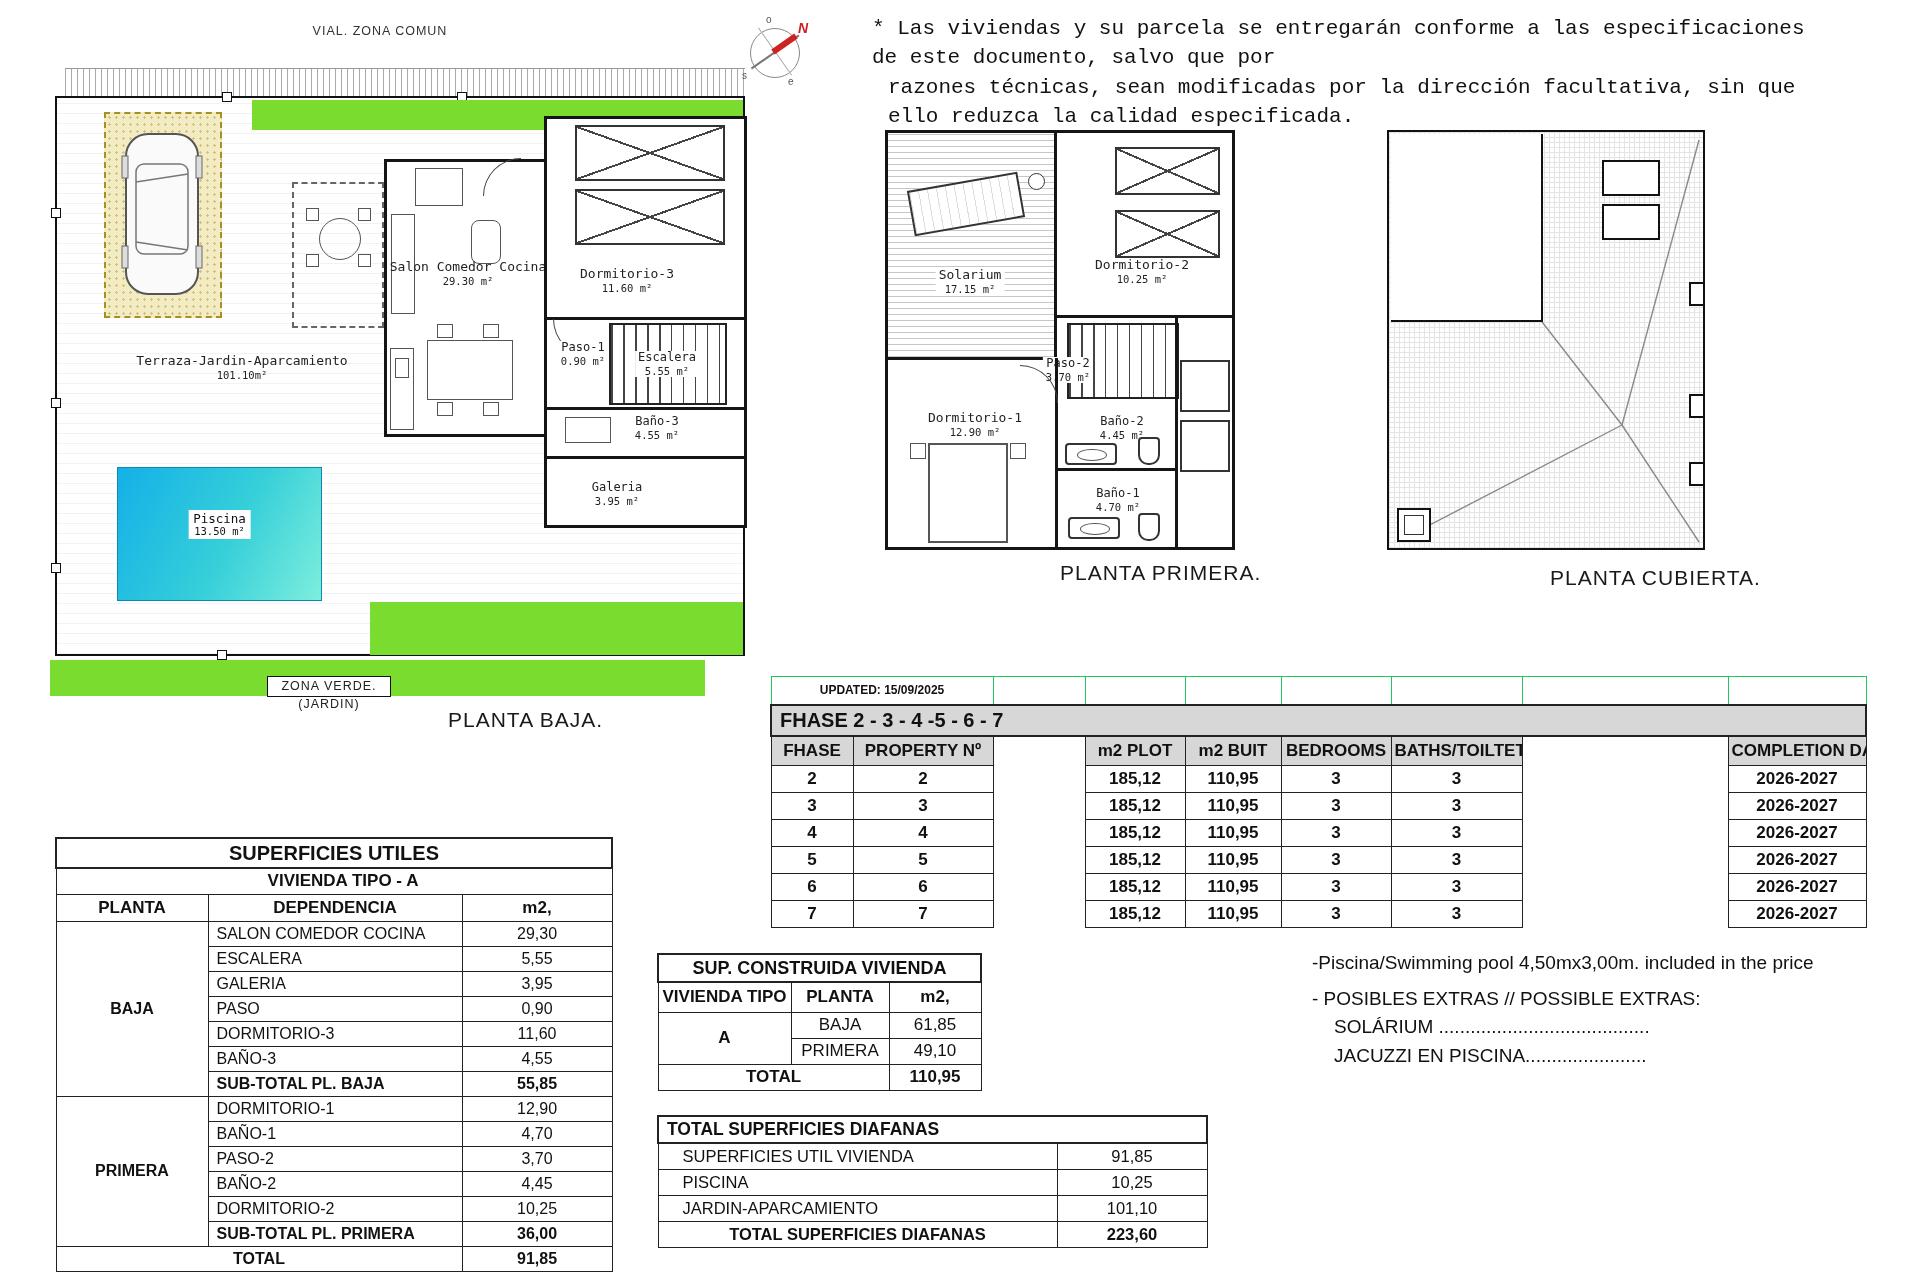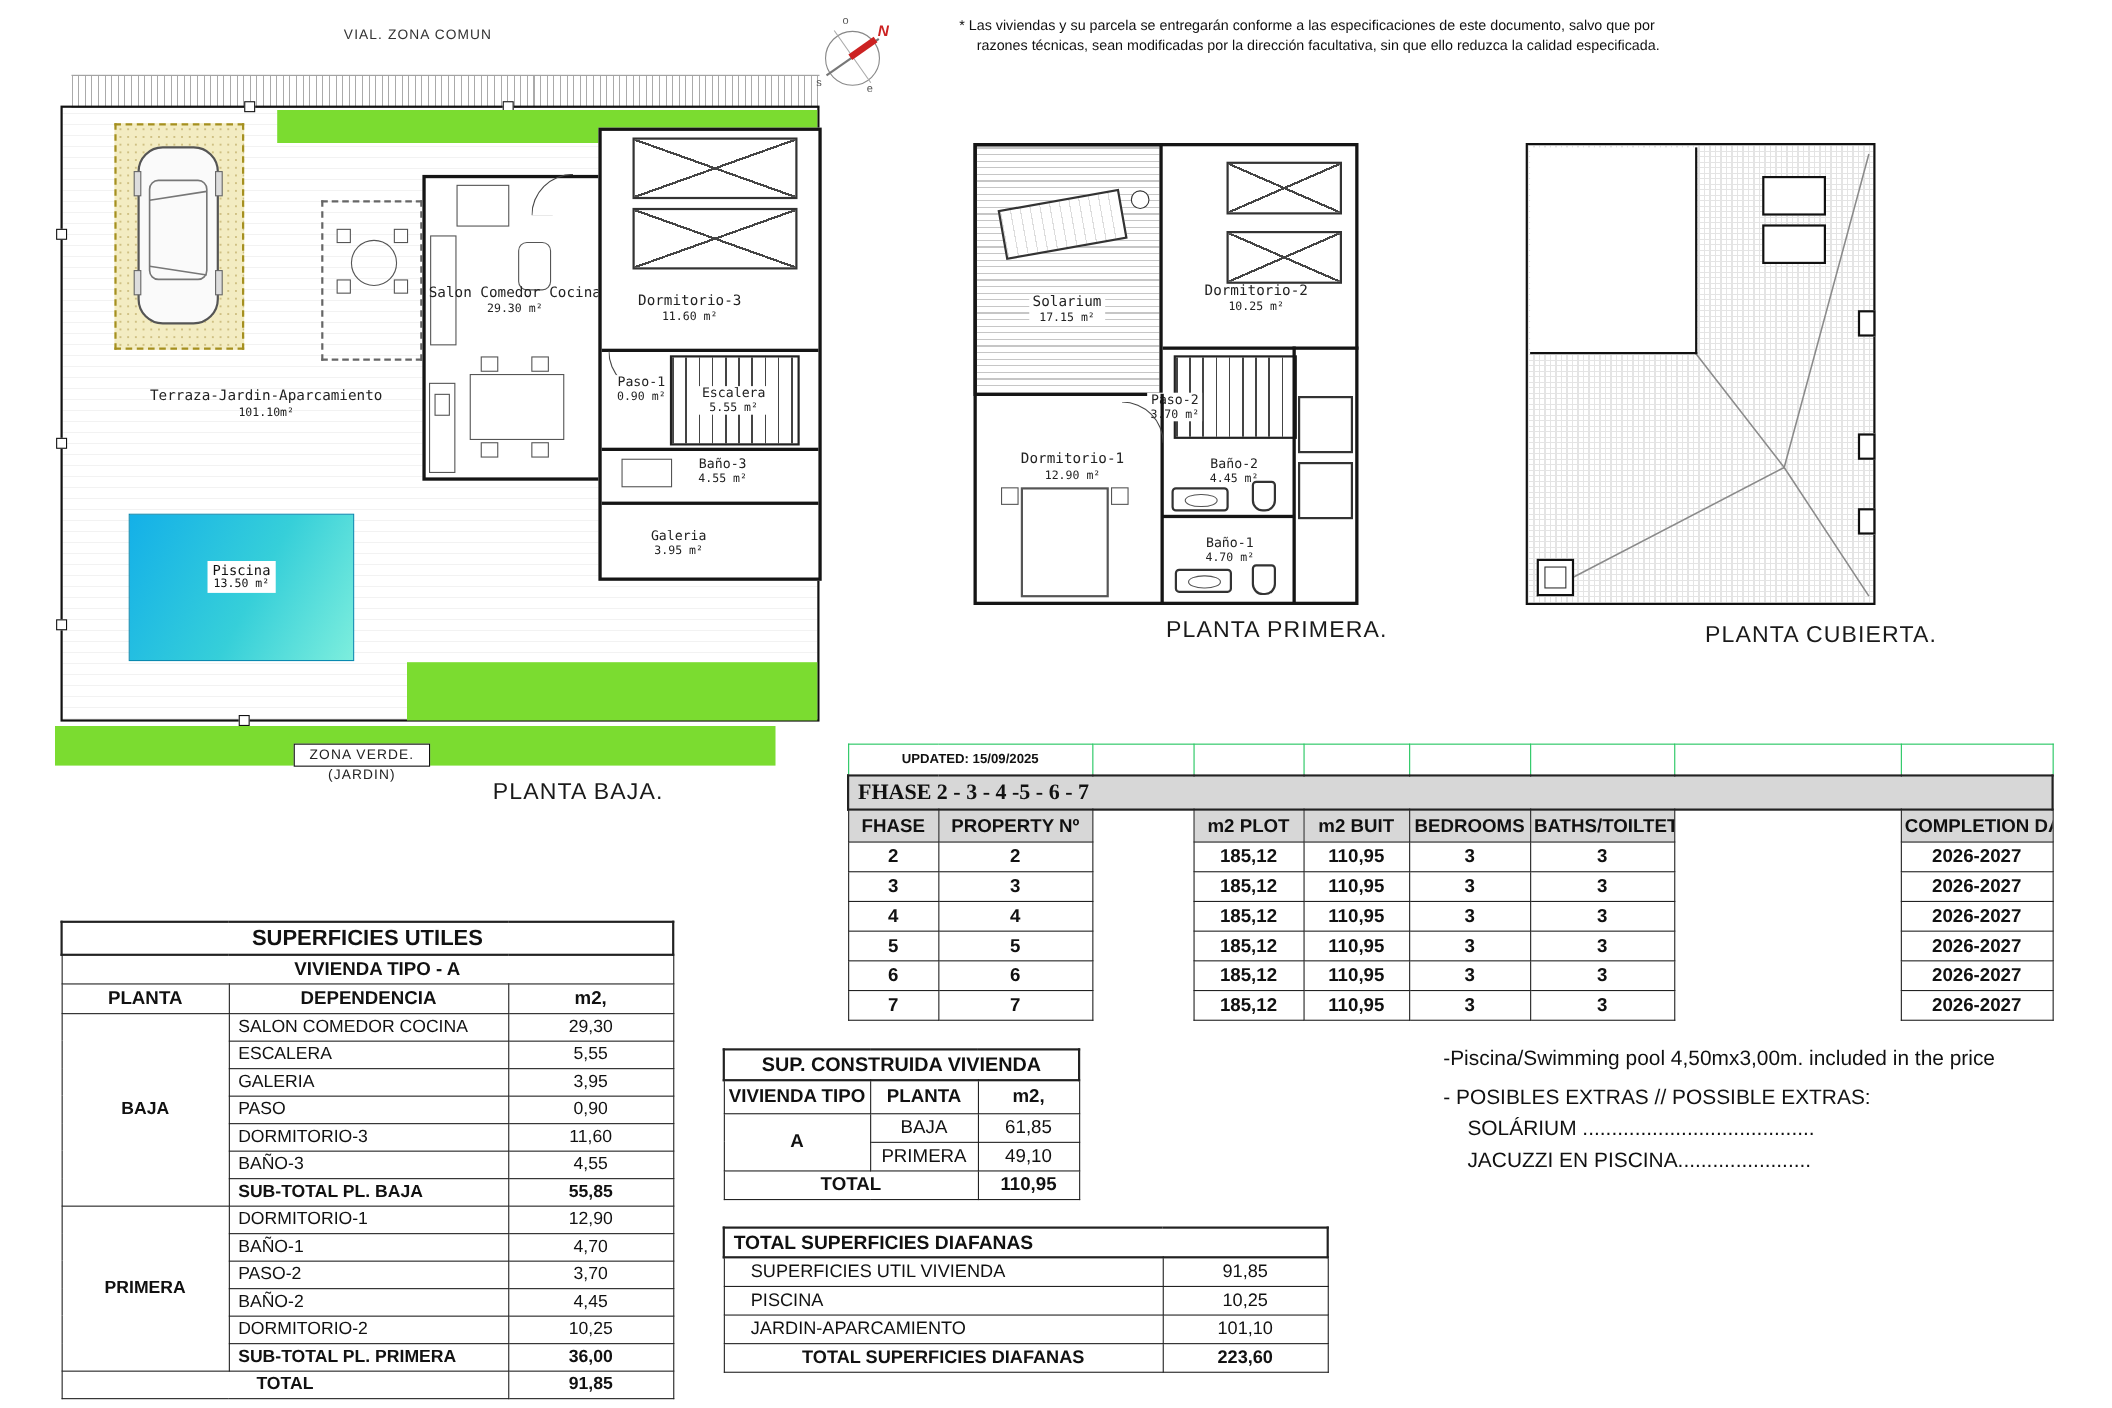--- a/index.html
+++ b/index.html
@@ -81,36 +81,36 @@
   .comp{position:absolute;left:742px;top:14px;width:70px;height:76px;}
   .comp-circle{position:absolute;left:8px;top:14px;width:48px;height:48px;border:1.5px solid #888;border-radius:50%;}
   .comp-axis{position:absolute;left:4px;top:37px;width:58px;height:1.5px;background:#777;transform:rotate(-35deg);}
   .comp-axis2{position:absolute;left:4px;top:37px;width:58px;height:1px;background:#aaa;transform:rotate(55deg);}
   .comp-needle{position:absolute;left:31px;top:35px;width:28px;height:6px;background:#c22;
                transform:rotate(-35deg);transform-origin:left center;}
   .comp-letter{position:absolute;font-size:10px;color:#555;}
   .comp-n{position:absolute;left:56px;top:6px;color:#c22;font-weight:bold;font-style:italic;font-size:14px;}
 
   
-  .disclaimer{position:absolute;left:872px;top:14px;width:970px;font-size:13px;line-height:1.4;color:#111;}
+  .disclaimer{position:absolute;left:872px;top:14px;width:970px;font-size:21px;line-height:1.4;color:#111;font-family:Liberation Mono, monospace;}
   .disclaimer .l2{padding-left:16px;}
   .notes{position:absolute;left:1312px;top:950px;font-size:19px;color:#111;line-height:1.35;}
   .notes .n1{margin-bottom:10px;}
   .notes .n3,.notes .n4{padding-left:22px;margin-top:3px;}
 
   
   table{border-collapse:collapse;table-layout:fixed;}
   td{box-sizing:border-box;overflow:hidden;white-space:nowrap;}
 
   .phase{position:absolute;left:770px;top:676px;width:1095px;font-family:"Liberation Sans",sans-serif;}
   .phase td{border:1.5px solid #222;text-align:center;font-size:17px;font-weight:600;height:27px;padding:1px 3px;}
   .phase td.sp{border:none;background:#fff;}
   .phase tr.upd td{border:1px solid #22c55e;font-size:12px;height:28px;}
   .phase td.title{background:#d7d7d7;text-align:left;font-size:20px;font-weight:bold;padding-left:8px;height:31px;
-                  border:2px solid #222;font-family:Liberation Serif, serif;}
+                  border:2px solid #222;}
   .phase tr.head td{background:#d7d7d7;font-weight:bold;height:30px;}
   .phase tr.head td.sp{background:#fff;}
 
   .su{position:absolute;left:55px;top:837px;width:556px;}
   .su td{border:1.5px solid #222;font-size:16px;height:25px;padding:1px 6px;text-align:center;}
   .su td.title{font-size:20px;font-weight:bold;height:30px;border:2.5px solid #222;}
   .su td.sub{font-size:17px;font-weight:bold;height:26px;padding-left:24px;}
   .su td.hd{font-weight:bold;font-size:17px;height:27px;}
   .su td.dep{text-align:left;padding-left:8px;}
   .su td.b{font-weight:bold;}

